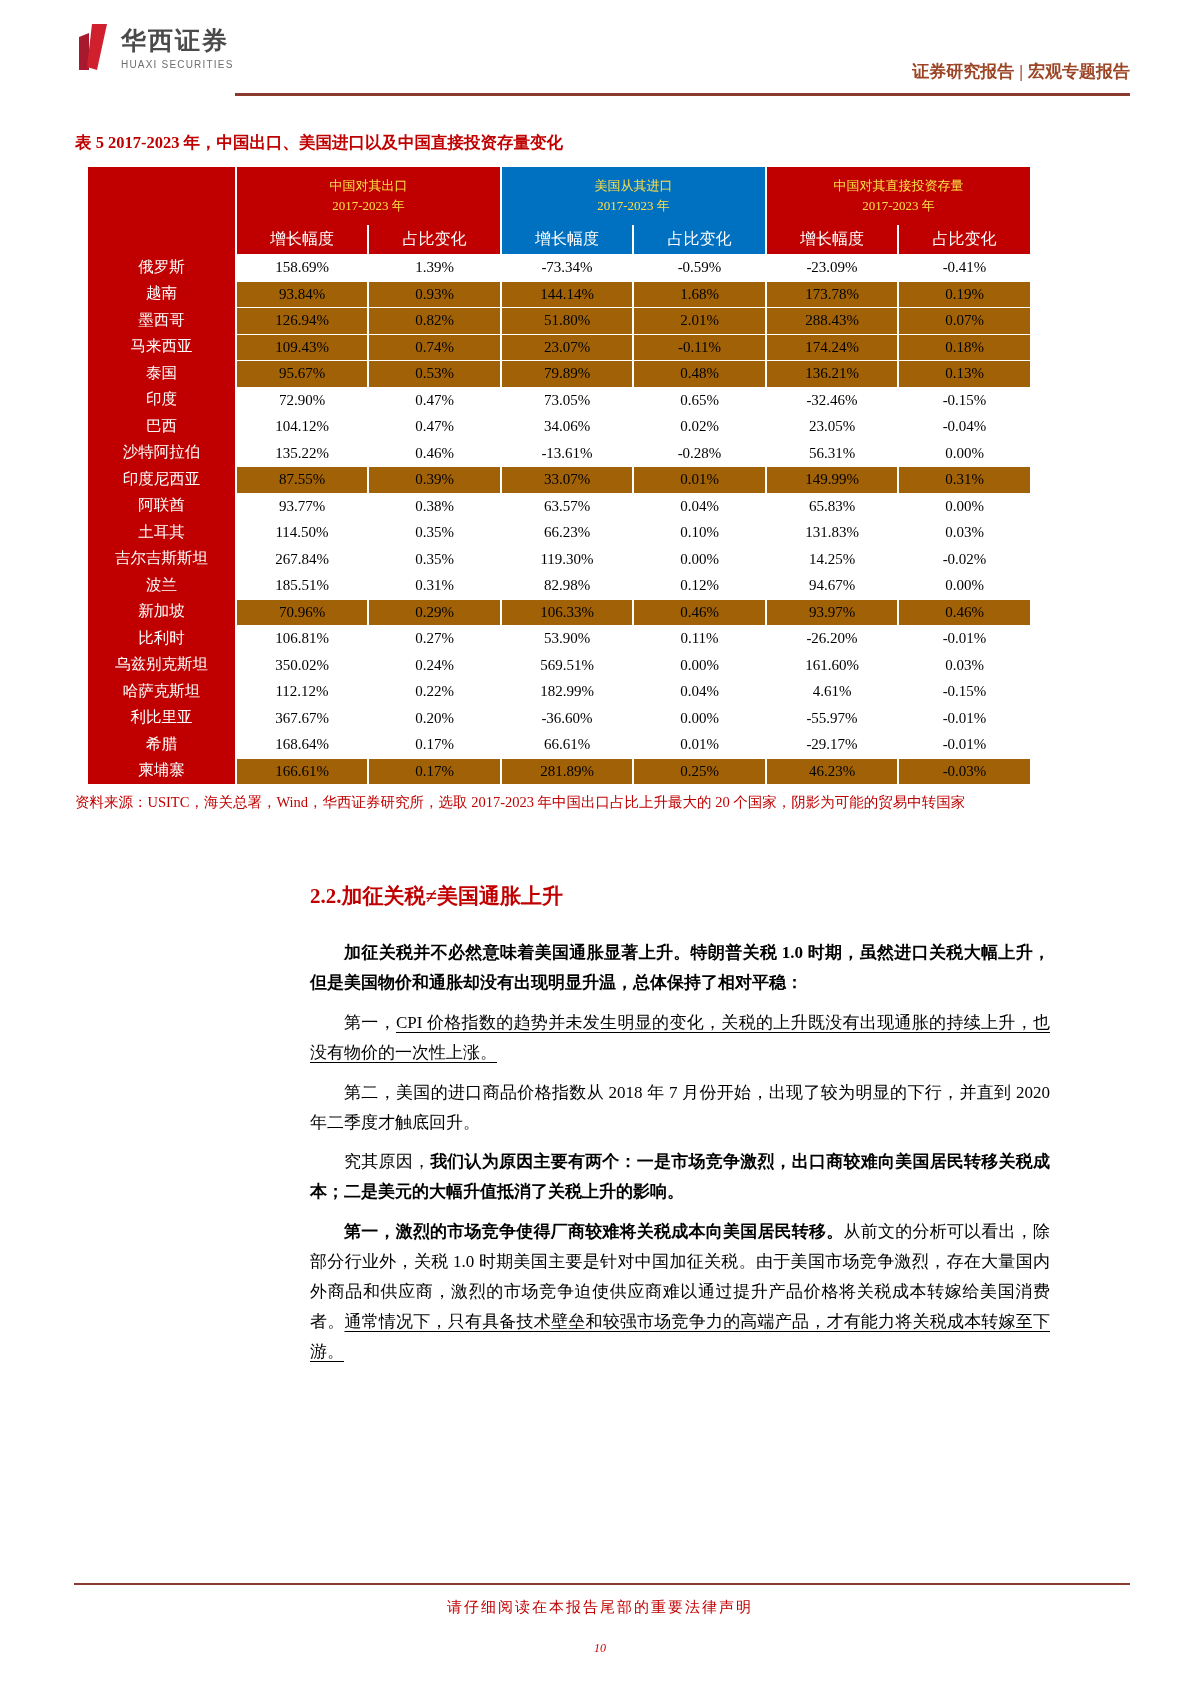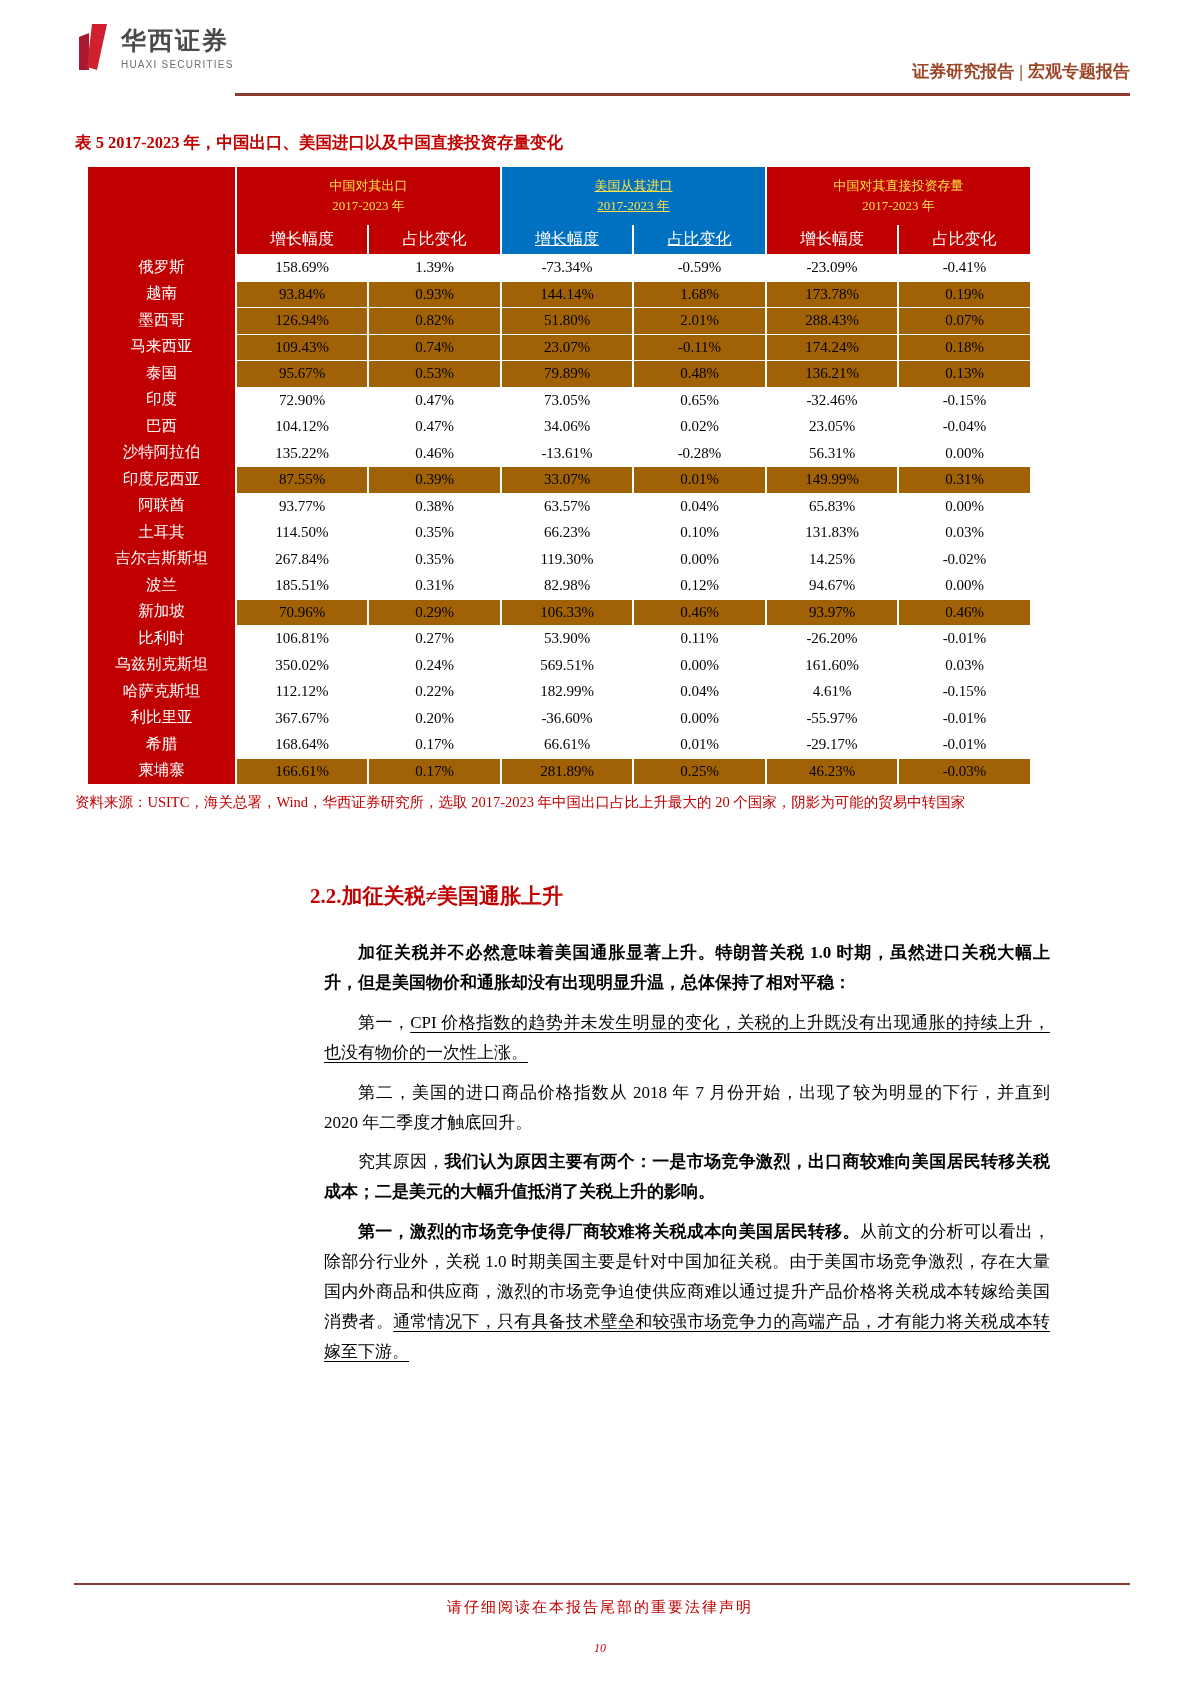--- a/index.html
+++ b/index.html
@@ -25,21 +25,21 @@
   .table-title { position: absolute; left: 75px; top: 132px; font-size: 16.5px; font-weight: bold; color: #c00000; }
   .data-table {
     position: absolute; left: 88px; top: 167px; width: 942px;
     border-collapse: separate; border-spacing: 0; table-layout: fixed;
   }
   .data-table th, .data-table td {
     box-sizing: border-box; padding: 0;
     text-align: center; vertical-align: middle; font-weight: normal;
   }
   .red  { background: #c00000; }
-  .blue { background: #0070c0; text-decoration: underline; }
+  .blue { background: #0070c0; }
   .grp  { color: #fde047; font-size: 13px; height: 58px; border-left: 2.5px solid #fff; }
   .grp div { line-height: 1.55; }
   .sub  { color: #fff; font-size: 16px; height: 29px; border-left: 2.5px solid #fff; margin-top: 48px; }
   .corner { border-left: none; }
   .data-table tbody th.country {
     background: #c00000; color: #fff; font-size: 15.5px; height: 26.5px; border-left: none;
   }
   .data-table tbody td {
     background: #fff; font-size: 15px; height: 26.5px;
     border-left: 2.5px solid #fff; border-top: 1.5px solid #fff;
@@ -53,21 +53,21 @@
 
   
   .section-heading {
     position: absolute; left: 310px; top: 882px; margin: 0;
     font-size: 21px; font-weight: bold; color: #c00000;
   }
   .body-text {
     position: absolute; left: 310px; top: 938px; width: 740px;
     font-size: 17px; line-height: 1.76; text-align: justify;
   }
-  .body-text p { margin: 0 0 10px 14px; text-indent: 2em; }
+  .body-text p { margin: 0 0 10px 0; text-indent: 2em; }
   .b { font-weight: bold; }
   .u { text-decoration: underline; text-underline-offset: 4px; }
 
   
   .footer-rule { position: absolute; left: 74px; right: 70px; top: 1583px; height: 2px; background: #8b3a2e; }
   .footer-disclaimer {
     position: absolute; left: 0; width: 1200px; top: 1598px; text-align: center;
     font-size: 15px; color: #c00000; letter-spacing: 2px;
   }
   .page-number {

